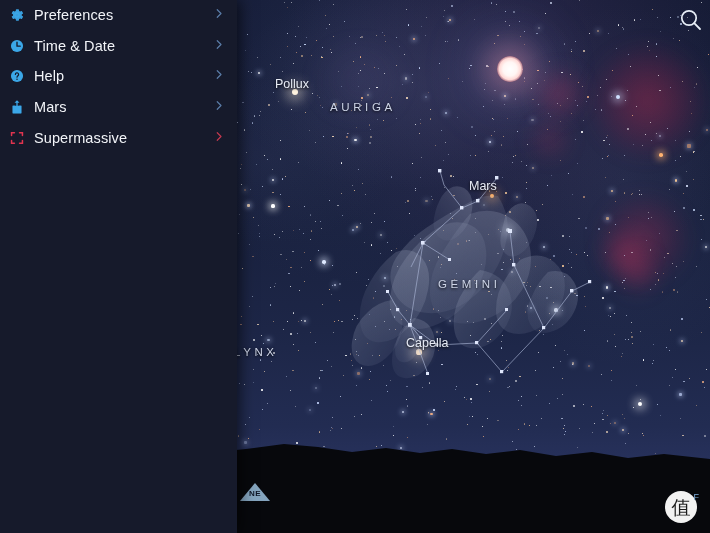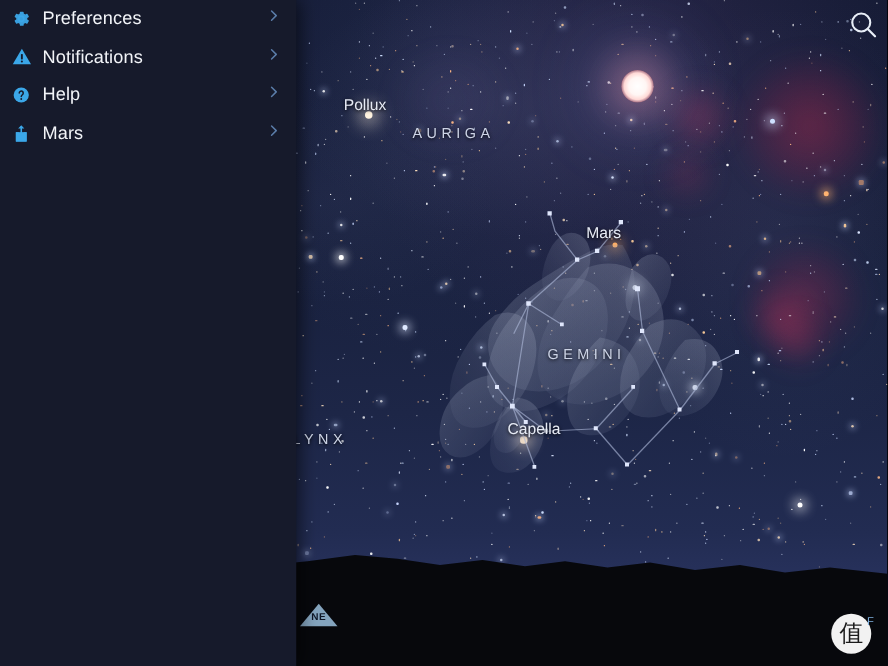--- a/index.html
+++ b/index.html
@@ -1079,37 +1079,36 @@
         </svg>
       </span>
       <span class="mlabel">Preferences</span>
       <span class="mchev">
         <svg viewBox="0 0 12 16" width="9" height="13">
             <polyline points="3,3 8,8 3,13" fill="none" stroke="#5a7ca8" stroke-width="1.6" stroke-linecap="round" stroke-linejoin="round"></polyline>
           </svg>
       </span>
     </div>
 
-
-
     <div class="mrow">
       <span class="micon">
-        <svg viewBox="0 0 20 20" width="17" height="17">
-          <path d="M10 2.4L18.6 17H1.4L10 2.4z" fill="#3ba7e8"></path>
-          <rect x="9.1" y="7.4" width="1.8" height="5" fill="#161a2b" rx=".6"></rect>
-          <circle cx="10" cy="14.4" r="1" fill="#161a2b"></circle>
+        <svg viewBox="0 0 20 20" width="16" height="16">
+          <circle cx="10" cy="10" r="7.6" fill="#3ba7e8"></circle>
+          <path d="M10 5.2v5h4" fill="none" stroke="#161a2b" stroke-width="1.7" stroke-linecap="round" stroke-linejoin="round"></path>
         </svg>
       </span>
-      <span class="mlabel">Notifications</span>
+      <span class="mlabel">Time &amp; Date</span>
       <span class="mchev">
         <svg viewBox="0 0 12 16" width="9" height="13">
             <polyline points="3,3 8,8 3,13" fill="none" stroke="#5a7ca8" stroke-width="1.6" stroke-linecap="round" stroke-linejoin="round"></polyline>
           </svg>
       </span>
     </div>
+
+
 
     <div class="mrow">
       <span class="micon">
         <svg viewBox="0 0 20 20" width="16" height="16">
           <circle cx="10" cy="10" r="7.6" fill="#3ba7e8"></circle>
           <path d="M8 8a2 2 0 113.3 1.6c-.7.6-1.3 1-1.3 1.9" fill="none" stroke="#161a2b" stroke-width="1.5" stroke-linecap="round"></path>
           <circle cx="10" cy="14" r=".95" fill="#161a2b"></circle>
         </svg>
       </span>
       <span class="mlabel">Help</span>
@@ -1132,20 +1131,38 @@
         </svg>
       </span>
       <span class="mlabel">Mars</span>
       <span class="mchev">
         <svg viewBox="0 0 12 16" width="9" height="13">
             <polyline points="3,3 8,8 3,13" fill="none" stroke="#5a7ca8" stroke-width="1.6" stroke-linecap="round" stroke-linejoin="round"></polyline>
           </svg>
       </span>
     </div>
 
+    <div class="mrow">
+      <span class="micon">
+        <svg viewBox="0 0 20 20" width="16" height="16">
+          <g fill="none" stroke="#e0344f" stroke-width="1.9" stroke-linecap="round">
+            <polyline points="3.2,7 3.2,3.4 6.8,3.4"></polyline>
+            <polyline points="13.2,3.4 16.8,3.4 16.8,7"></polyline>
+            <polyline points="16.8,13 16.8,16.6 13.2,16.6"></polyline>
+            <polyline points="6.8,16.6 3.2,16.6 3.2,13"></polyline>
+          </g>
+        </svg>
+      </span>
+      <span class="mlabel">Supermassive</span>
+      <span class="mchev">
+        <svg viewBox="0 0 12 16" width="9" height="13">
+            <polyline points="3,3 8,8 3,13" fill="none" stroke="#c2384f" stroke-width="1.6" stroke-linecap="round" stroke-linejoin="round"></polyline>
+          </svg>
+      </span>
+    </div>
   </div>
 
   <div class="wm">
     <div class="wm-logo">值</div>
   </div>
   <div class="wm-f">F</div>
 
 </div>
 
 </body></html>

